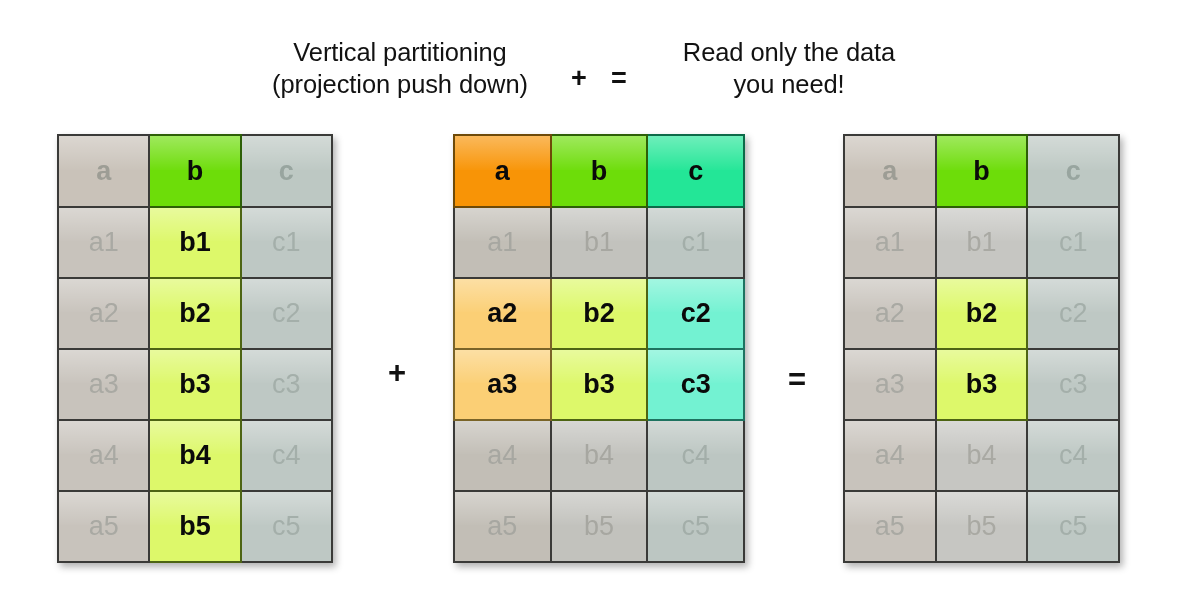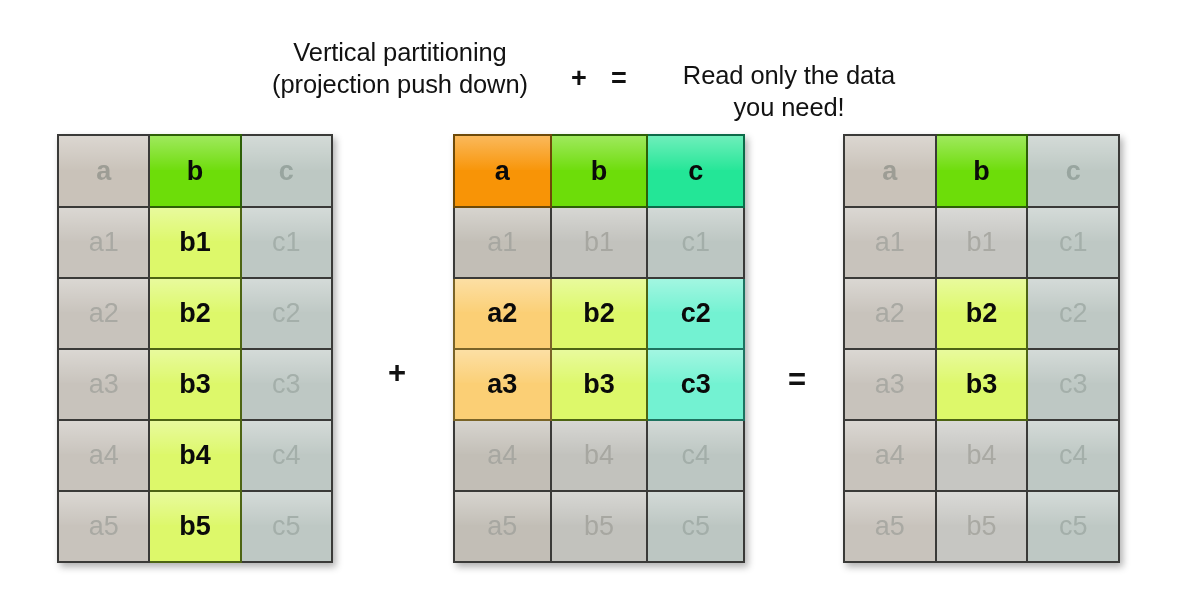--- a/index.html
+++ b/index.html
@@ -30,21 +30,21 @@
     text-align: center;
     font-size: 25.5px;
     line-height: 1.26;
     color: #121212;
     letter-spacing: -0.1px;
     white-space: pre-line;
     font-weight: 400;
   }
   .cap-1 { width: 318px; }
   .cap-2 { width: 330px; }
-  .cap-3 { width: 300px; margin-top: 23px; }
+  .cap-3 { width: 300px; }
 
   .cap-op {
     font-size: 27px;
     font-weight: 700;
     color: #101010;
     width: 40px;
     text-align: center;
     align-self: flex-start;
     margin-top: 27px;
     flex: none;

